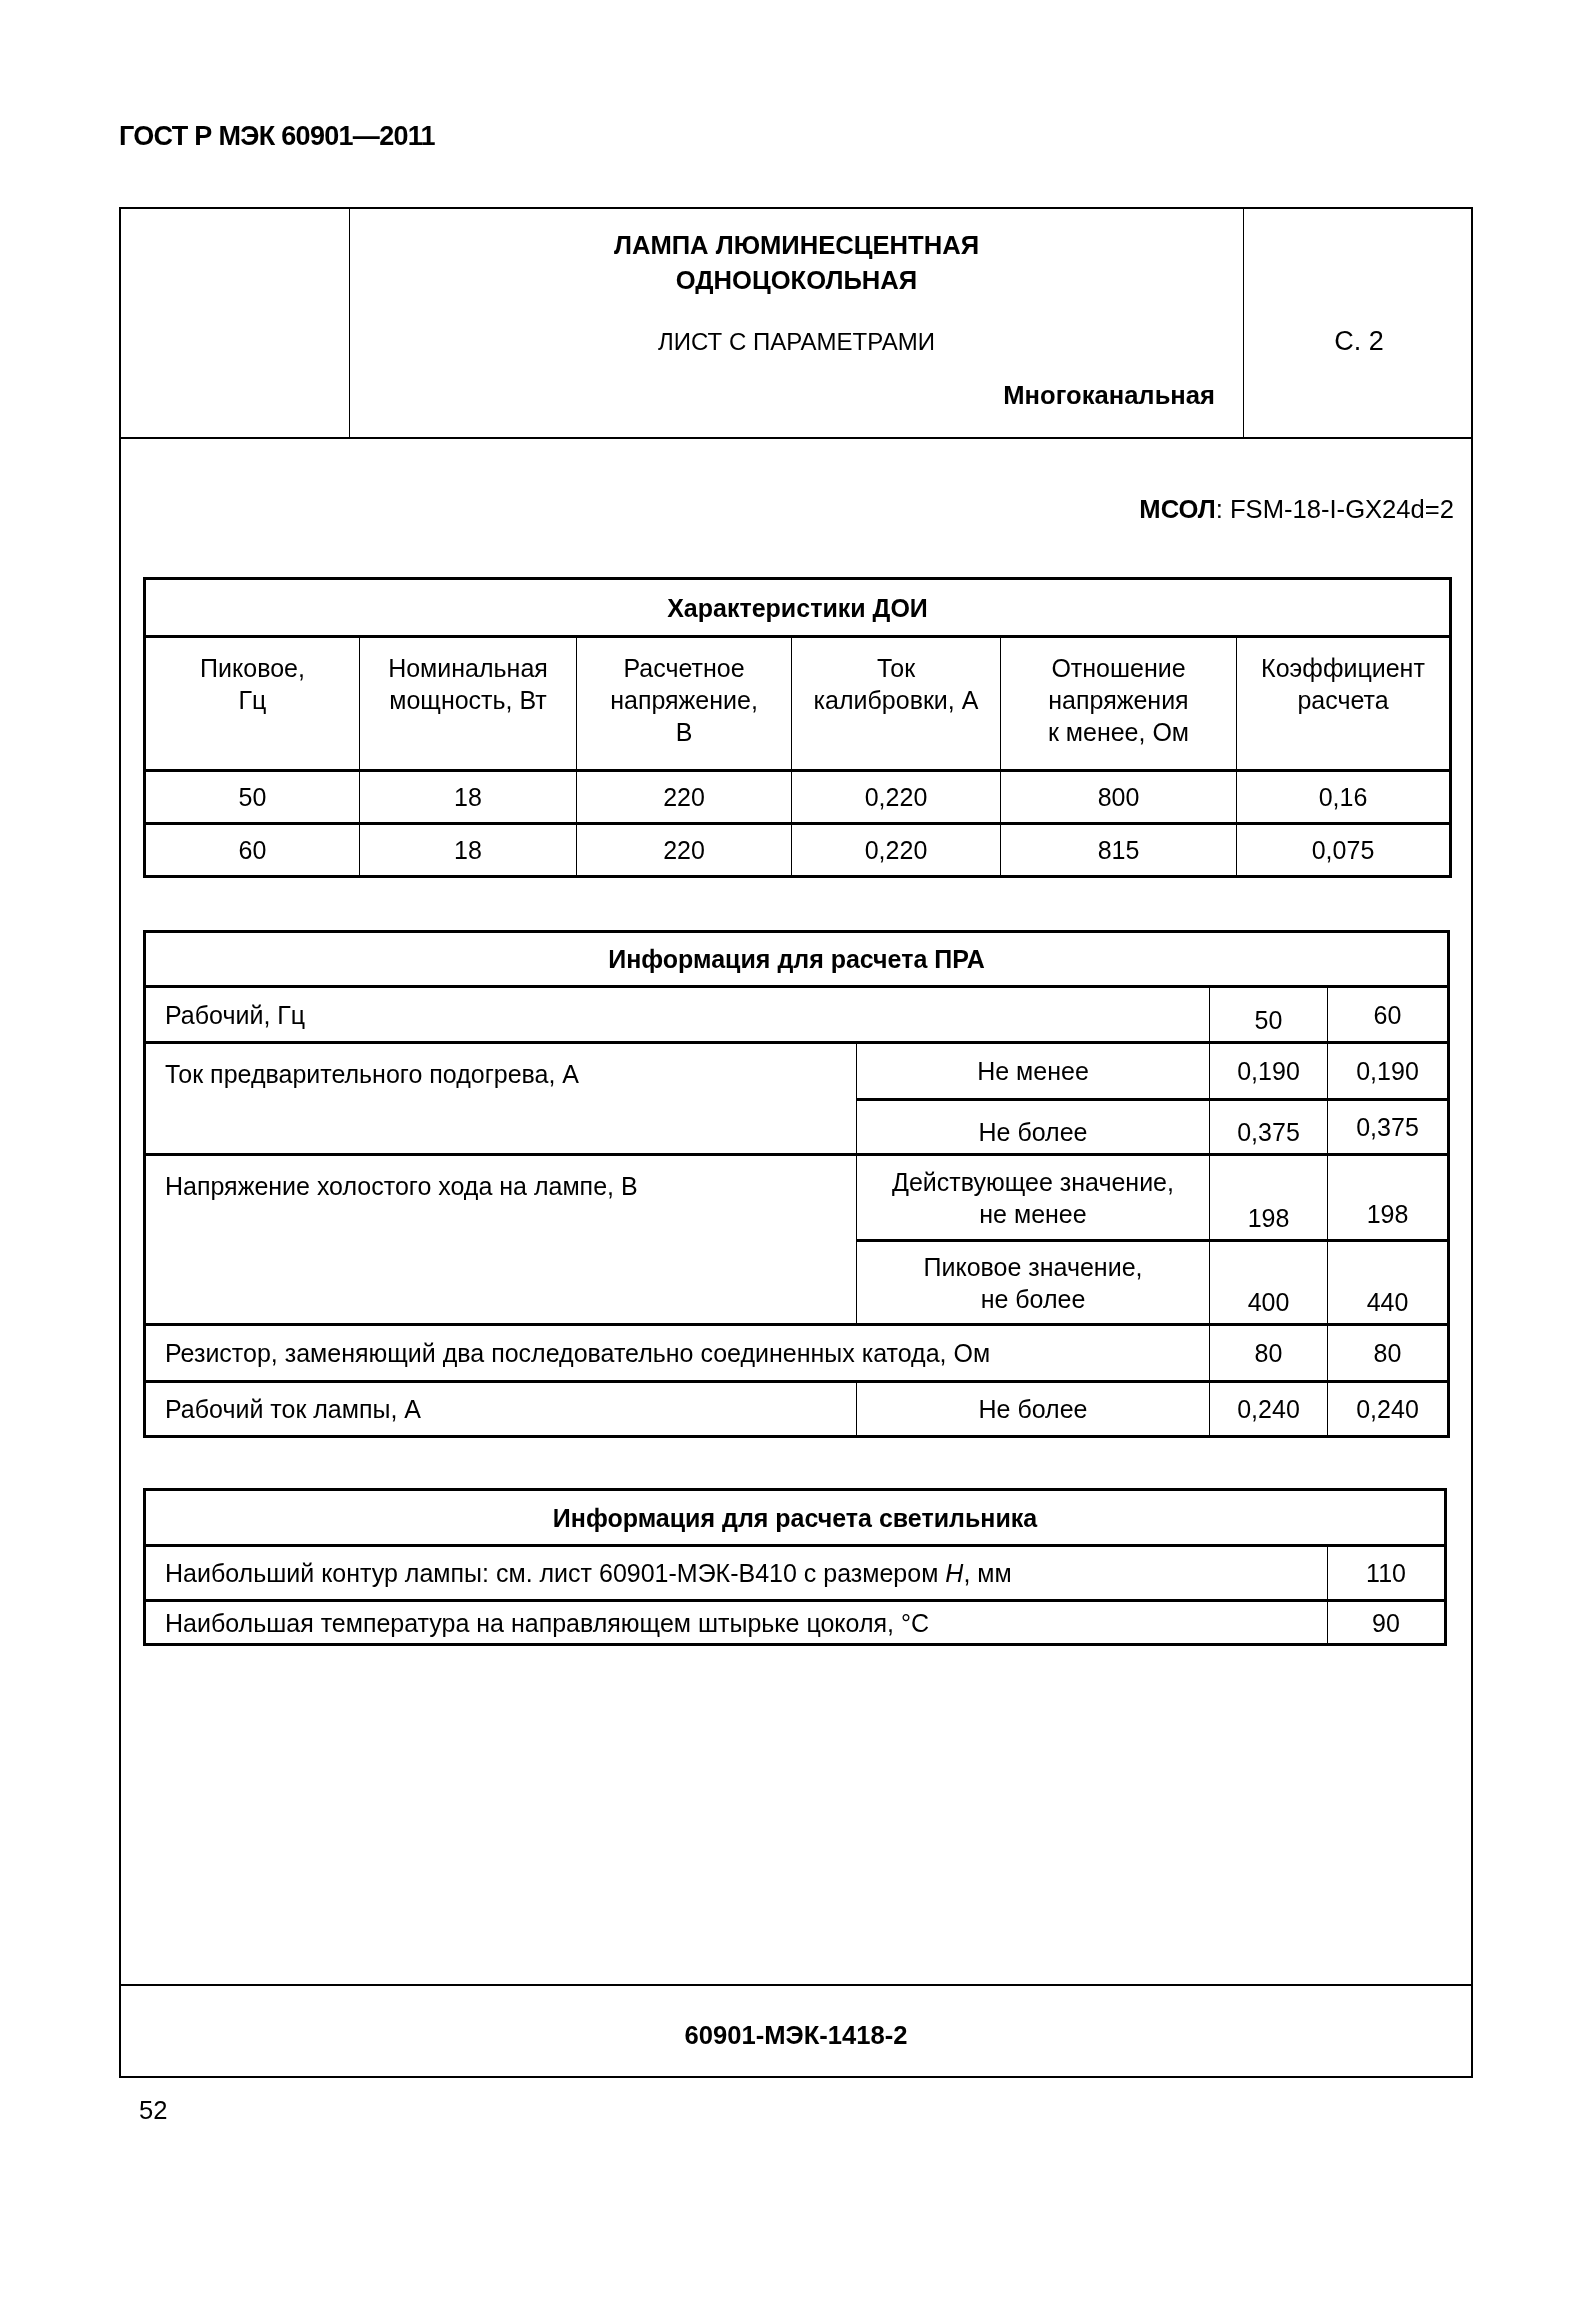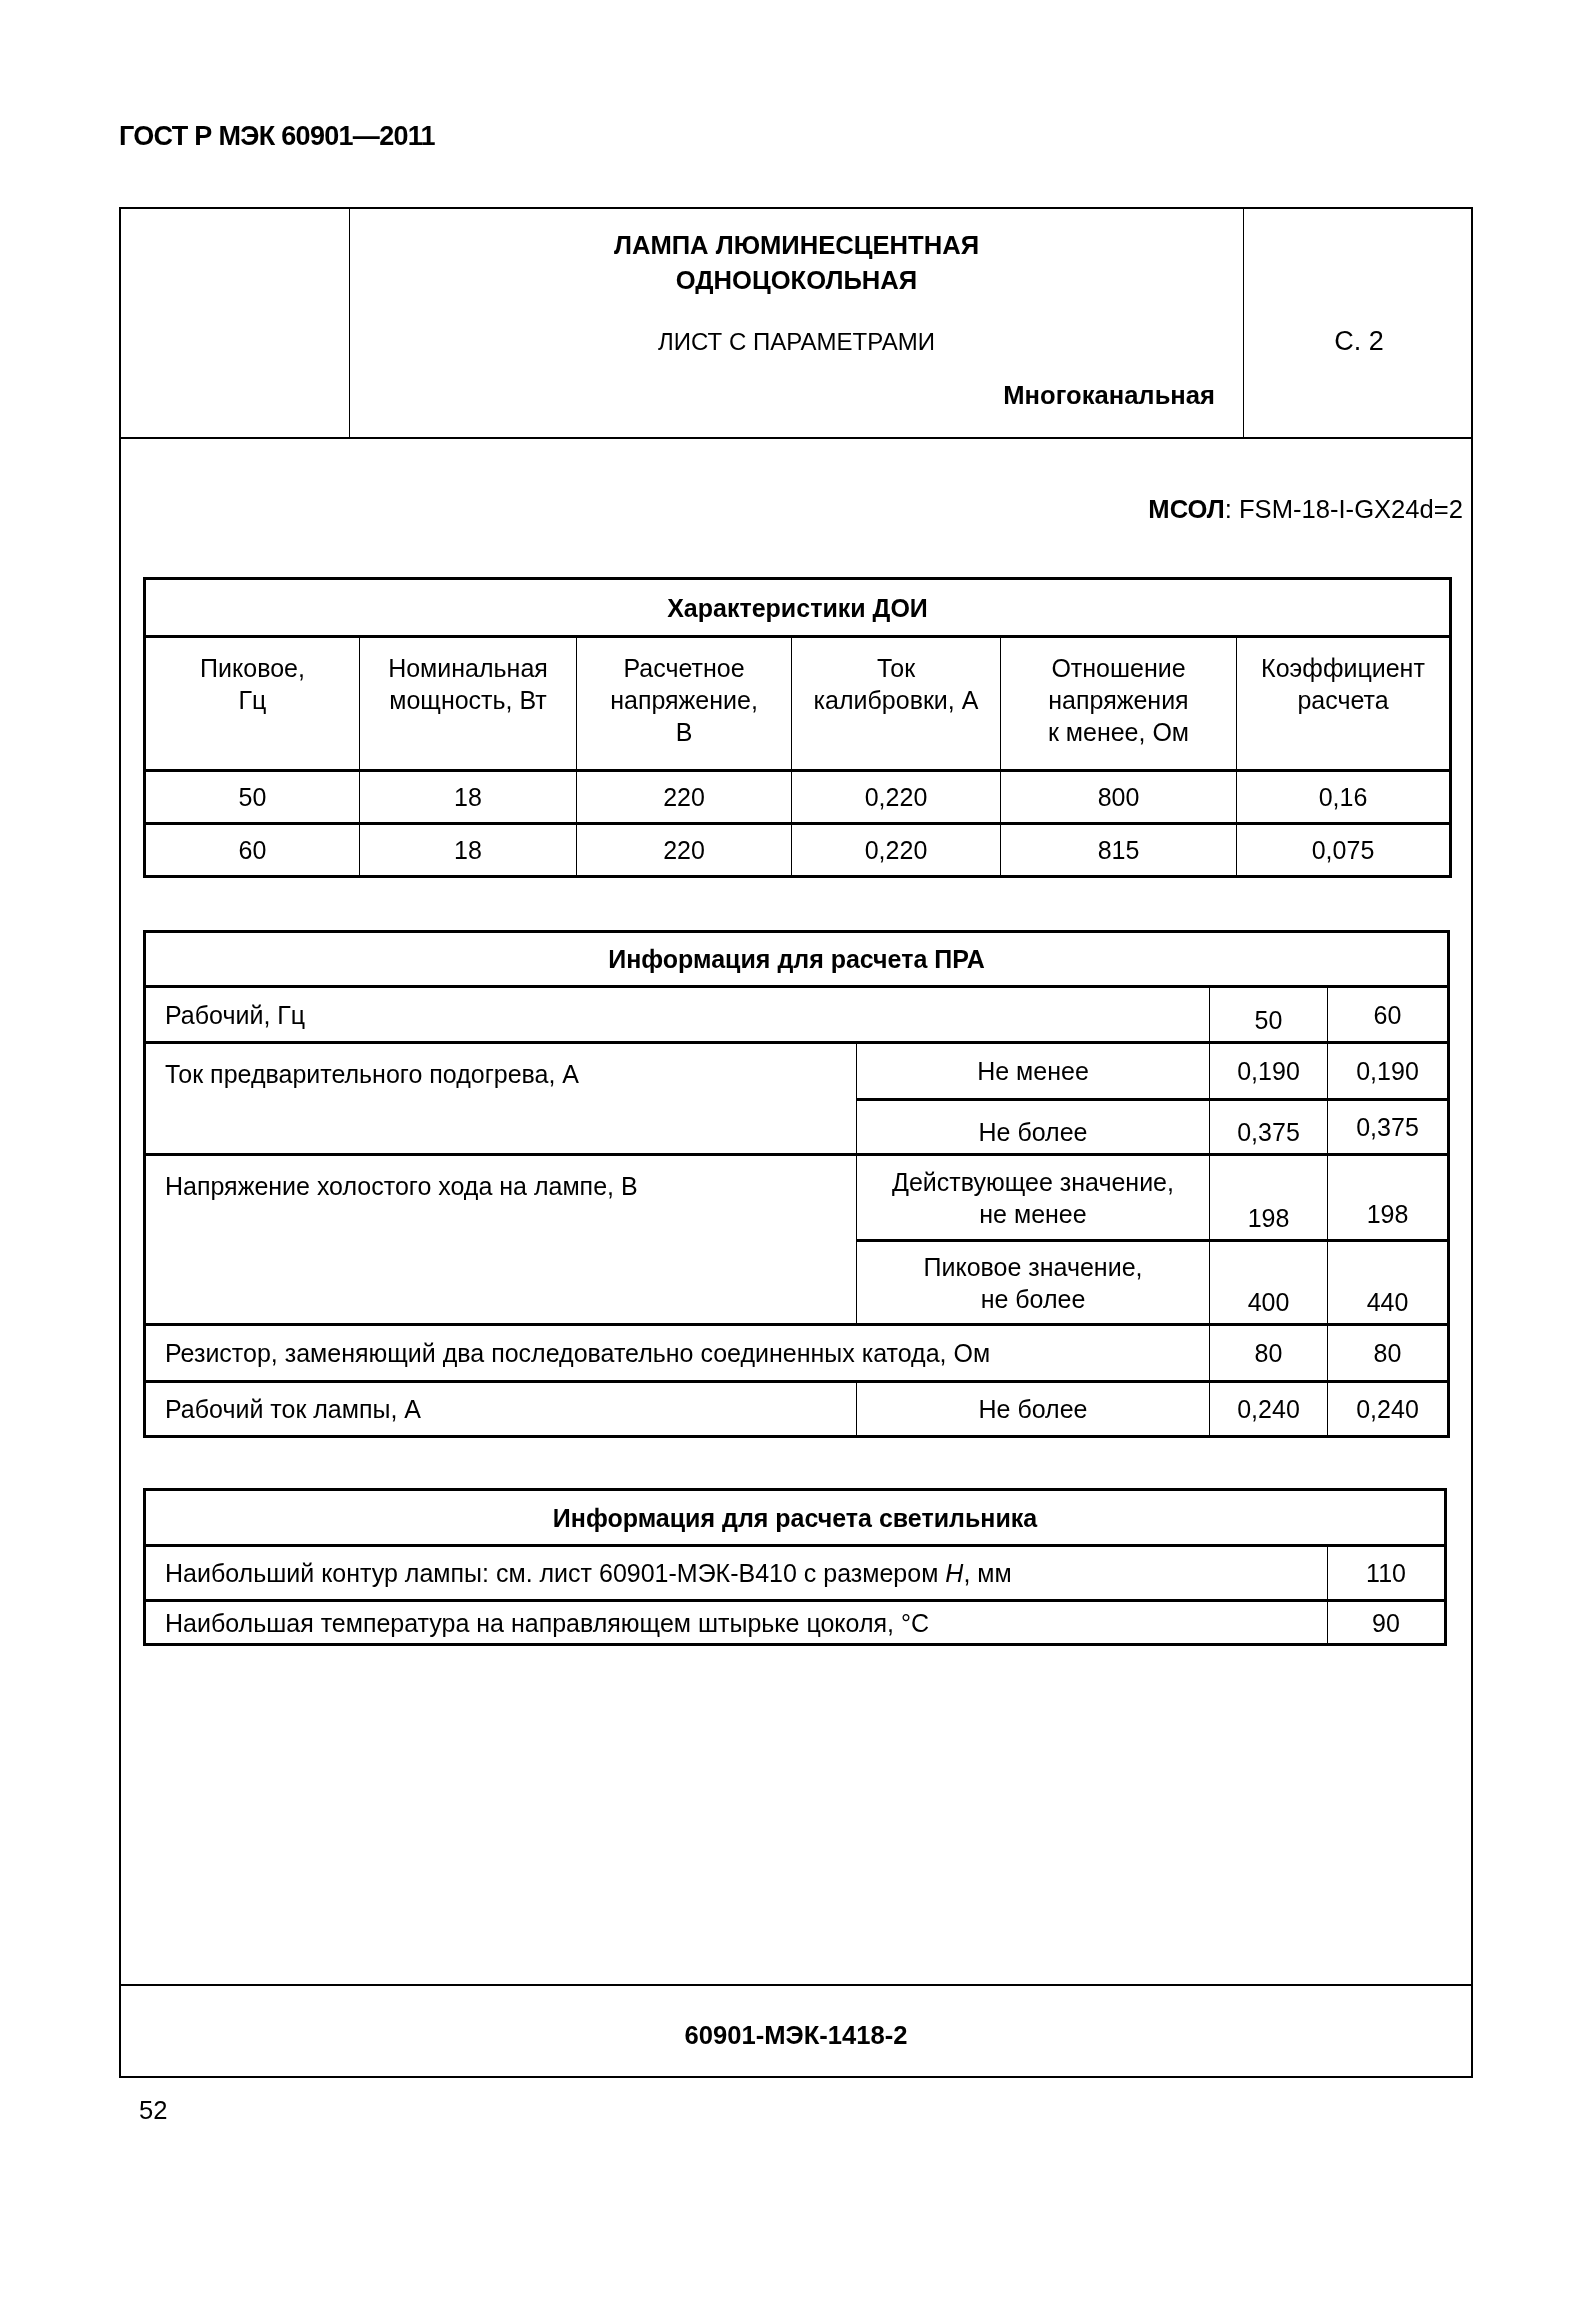--- a/index.html
+++ b/index.html
@@ -41,21 +41,21 @@
   <div class="hline" style="top:228px;"></div>
 
   <div class="abs center title-main" style="left:229px; width:893px; top:19px;">
     <div>ЛАМПА ЛЮМИНЕСЦЕНТНАЯ</div>
     <div>ОДНОЦОКОЛЬНАЯ</div>
   </div>
   <div class="abs center sheet-label" style="left:229px; width:893px; top:119px;">ЛИСТ С ПАРАМЕТРАМИ</div>
   <div class="abs sub-label" style="right:256px; top:172px;">Многоканальная</div>
   <div class="abs center page-ref" style="left:1124px; width:228px; top:117px;">С. 2</div>
 
-  <div class="abs msol" style="right:8px; top:286px;">
+  <div class="abs msol" style="right:17px; top:286px;">
     <b>МСОЛ</b><span>: FSM-18-I-GX24d=2</span>
   </div>
 
   <div class="hline" style="top:1775px;"></div>
   <div class="abs center footer-code" style="left:0; right:0; top:1812px;">60901-МЭК-1418-2</div>
 </div>
 
 <table class="grid" style="left:143px; top:577px; width:1305px;">
   <colgroup>
     <col style="width:215px">

